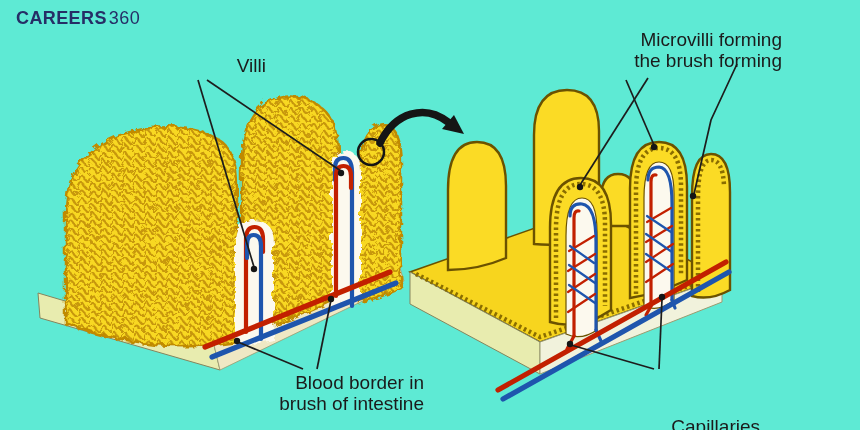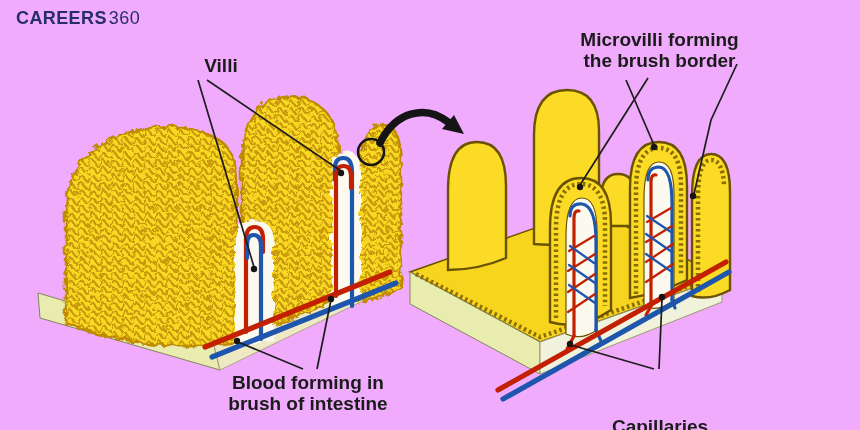--- a/index.html
+++ b/index.html
@@ -1,21 +1,21 @@
 <!DOCTYPE html>
 <html><head>
 <meta charset="utf-8">
 <style>
   html,body{margin:0;padding:0;}
-  .canvas{position:relative;width:860px;height:430px;background:#f0abfc;overflow:hidden;
+  .canvas{position:relative;width:860px;height:430px;background:#5eead4;overflow:hidden;
           font-family:"Liberation Sans",sans-serif;}
   .logo{position:absolute;left:16px;top:8px;font-size:18px;letter-spacing:.4px;color:#262E66;}
   .logo .b{font-weight:800;}
   .logo .l{font-weight:400;margin-left:2px;}
-  .lbl{position:absolute;font-weight:700;font-size:19px;line-height:21px;color:#1B1B1B;text-align:center;}
+  .lbl{position:absolute;font-weight:400;font-size:19px;line-height:21px;color:#1B1B1B;text-align:right;}
   .lbl-villi{left:176px;top:55px;width:90px;}
   .lbl-micro{left:537px;top:29px;width:245px;}
   .lbl-blood{left:192px;top:372px;width:232px;}
   .lbl-cap{left:560px;top:372px;width:200px;margin-top:44px;}
   svg{position:absolute;left:0;top:0;}
 </style>
 </head>
 <body>
 
 <div class="canvas">
@@ -143,22 +143,22 @@
   </svg>
 
   <div class="logo">
     <span class="b">CAREERS</span><span class="l">360</span>
   </div>
 
   <div class="lbl lbl-villi">Villi</div>
 
   <div class="lbl lbl-micro">
     <div>Microvilli forming</div>
-    <div>the brush border</div>
+    <div>the brush forming</div>
   </div>
 
   <div class="lbl lbl-blood">
-    <div>Blood forming in</div>
+    <div>Blood border in</div>
     <div>brush of intestine</div>
   </div>
 
   <div class="lbl lbl-cap">Capillaries</div>
 </div>
 
 </body></html>

